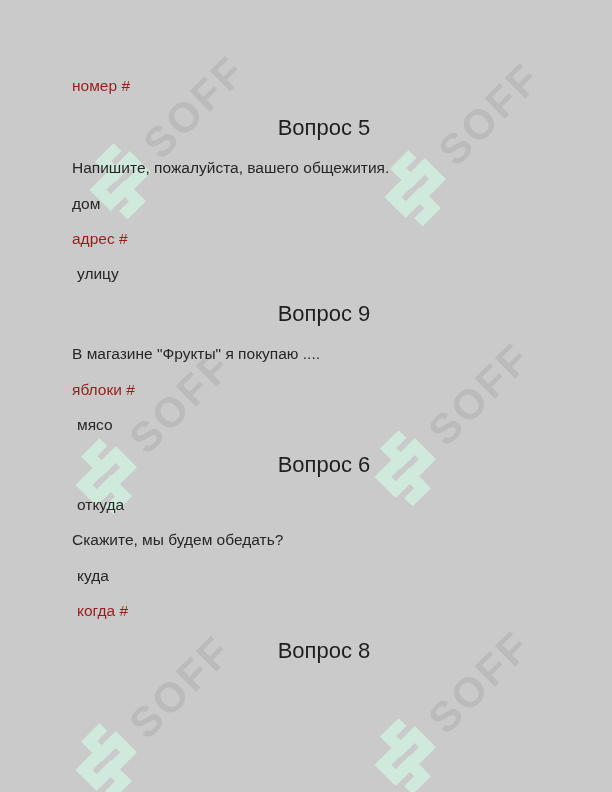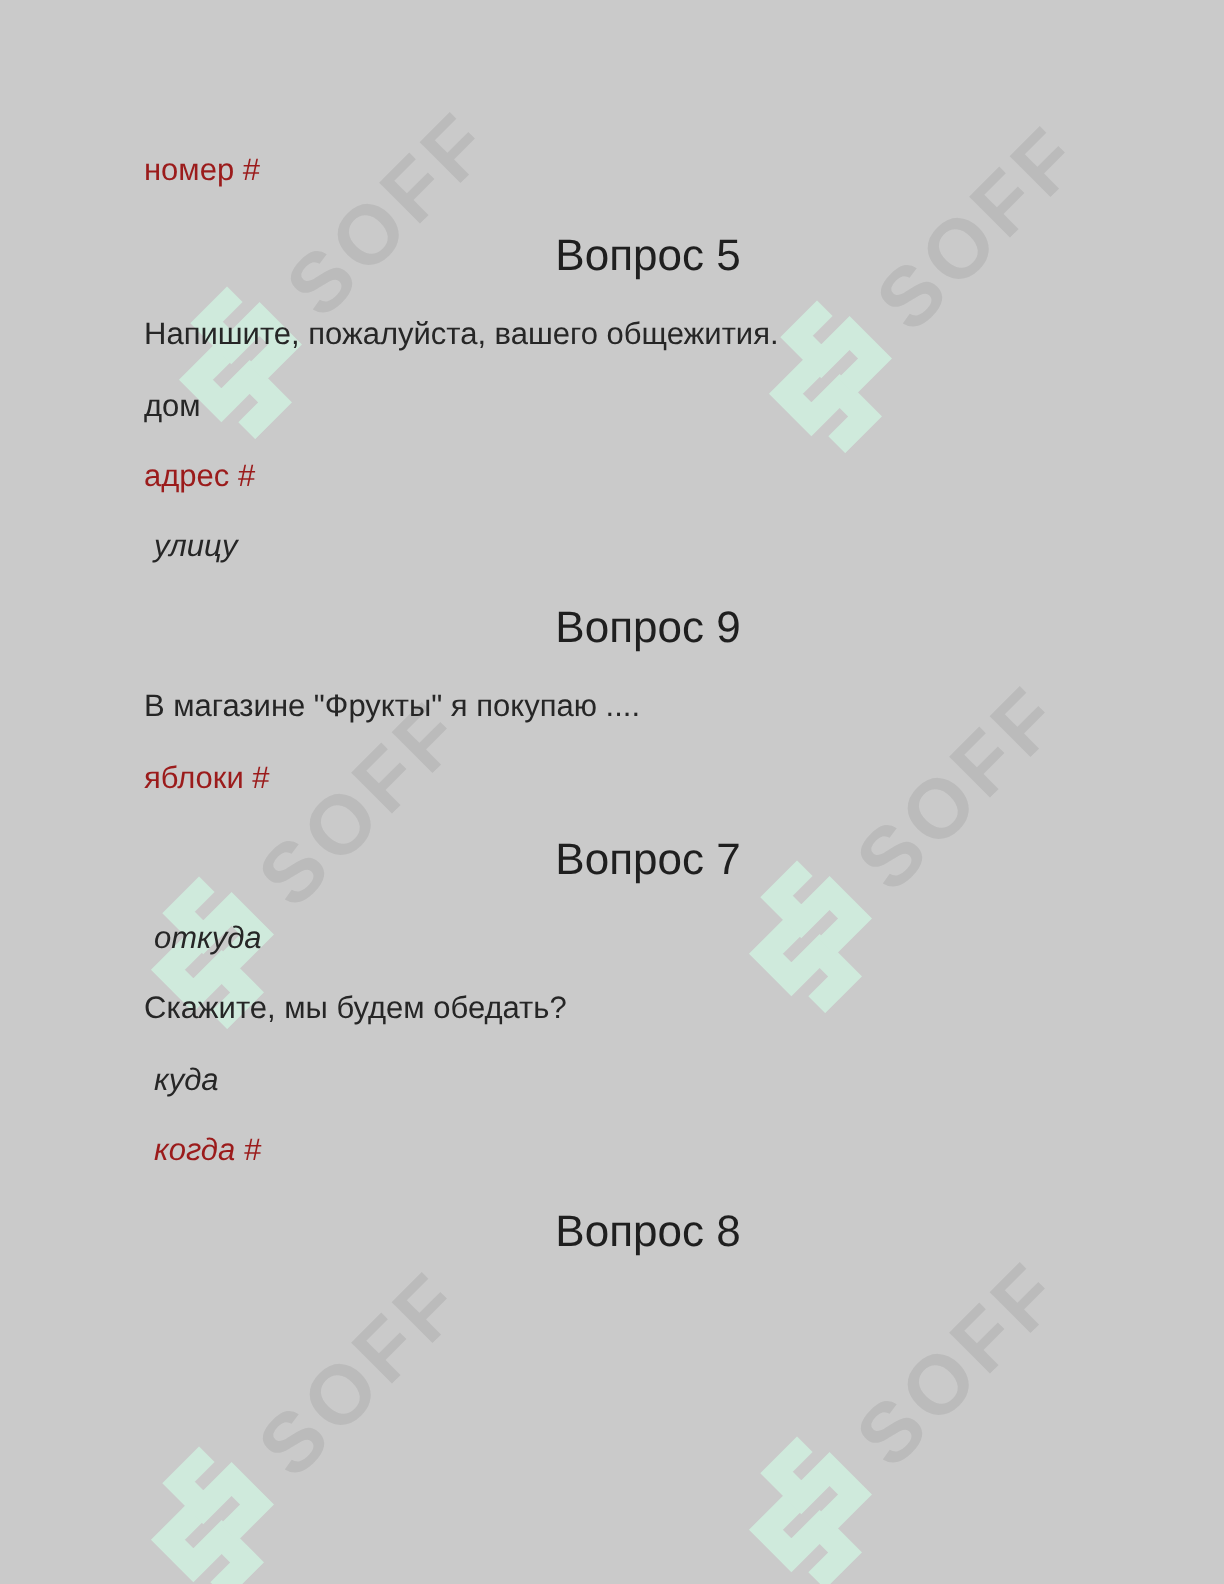--- a/index.html
+++ b/index.html
@@ -53,21 +53,21 @@
     color:var(--ink);
   }
   .line{
     font-size:15.5px;
     line-height:17px;
     margin-bottom:18px;
   }
   .prompt{margin-bottom:19px;}
   .orphan{margin-bottom:20px;}
   .red{color:var(--red);}
-  .ind{padding-left:5px;font-style:italic;}
+  .ind{padding-left:5px;}
   .q-title{
     font-size:22px;
     line-height:27px;
     font-weight:400;
     color:var(--head);
     margin-bottom:18px;
     text-align:center;
   }
 </style>
 </head>
@@ -124,22 +124,23 @@
 
   <div class="q-title">Вопрос 5</div>
   <div class="line prompt">Напишите, пожалуйста, вашего общежития.</div>
   <div class="line">дом</div>
   <div class="line red">адрес #</div>
   <div class="line ind">улицу</div>
 
   <div class="q-title">Вопрос 9</div>
   <div class="line prompt">В магазине "Фрукты" я покупаю ....</div>
   <div class="line red">яблоки #</div>
+  <div class="line ind">мясо</div>
 
-  <div class="q-title">Вопрос 7</div>
+  <div class="q-title">Вопрос 6</div>
   <div class="line ind">откуда</div>
   <div class="line prompt">Скажите, мы будем обедать?</div>
   <div class="line ind">куда</div>
   <div class="line red ind">когда #</div>
 
   <div class="q-title">Вопрос 8</div>
 
 </div>
 
 </body></html>

